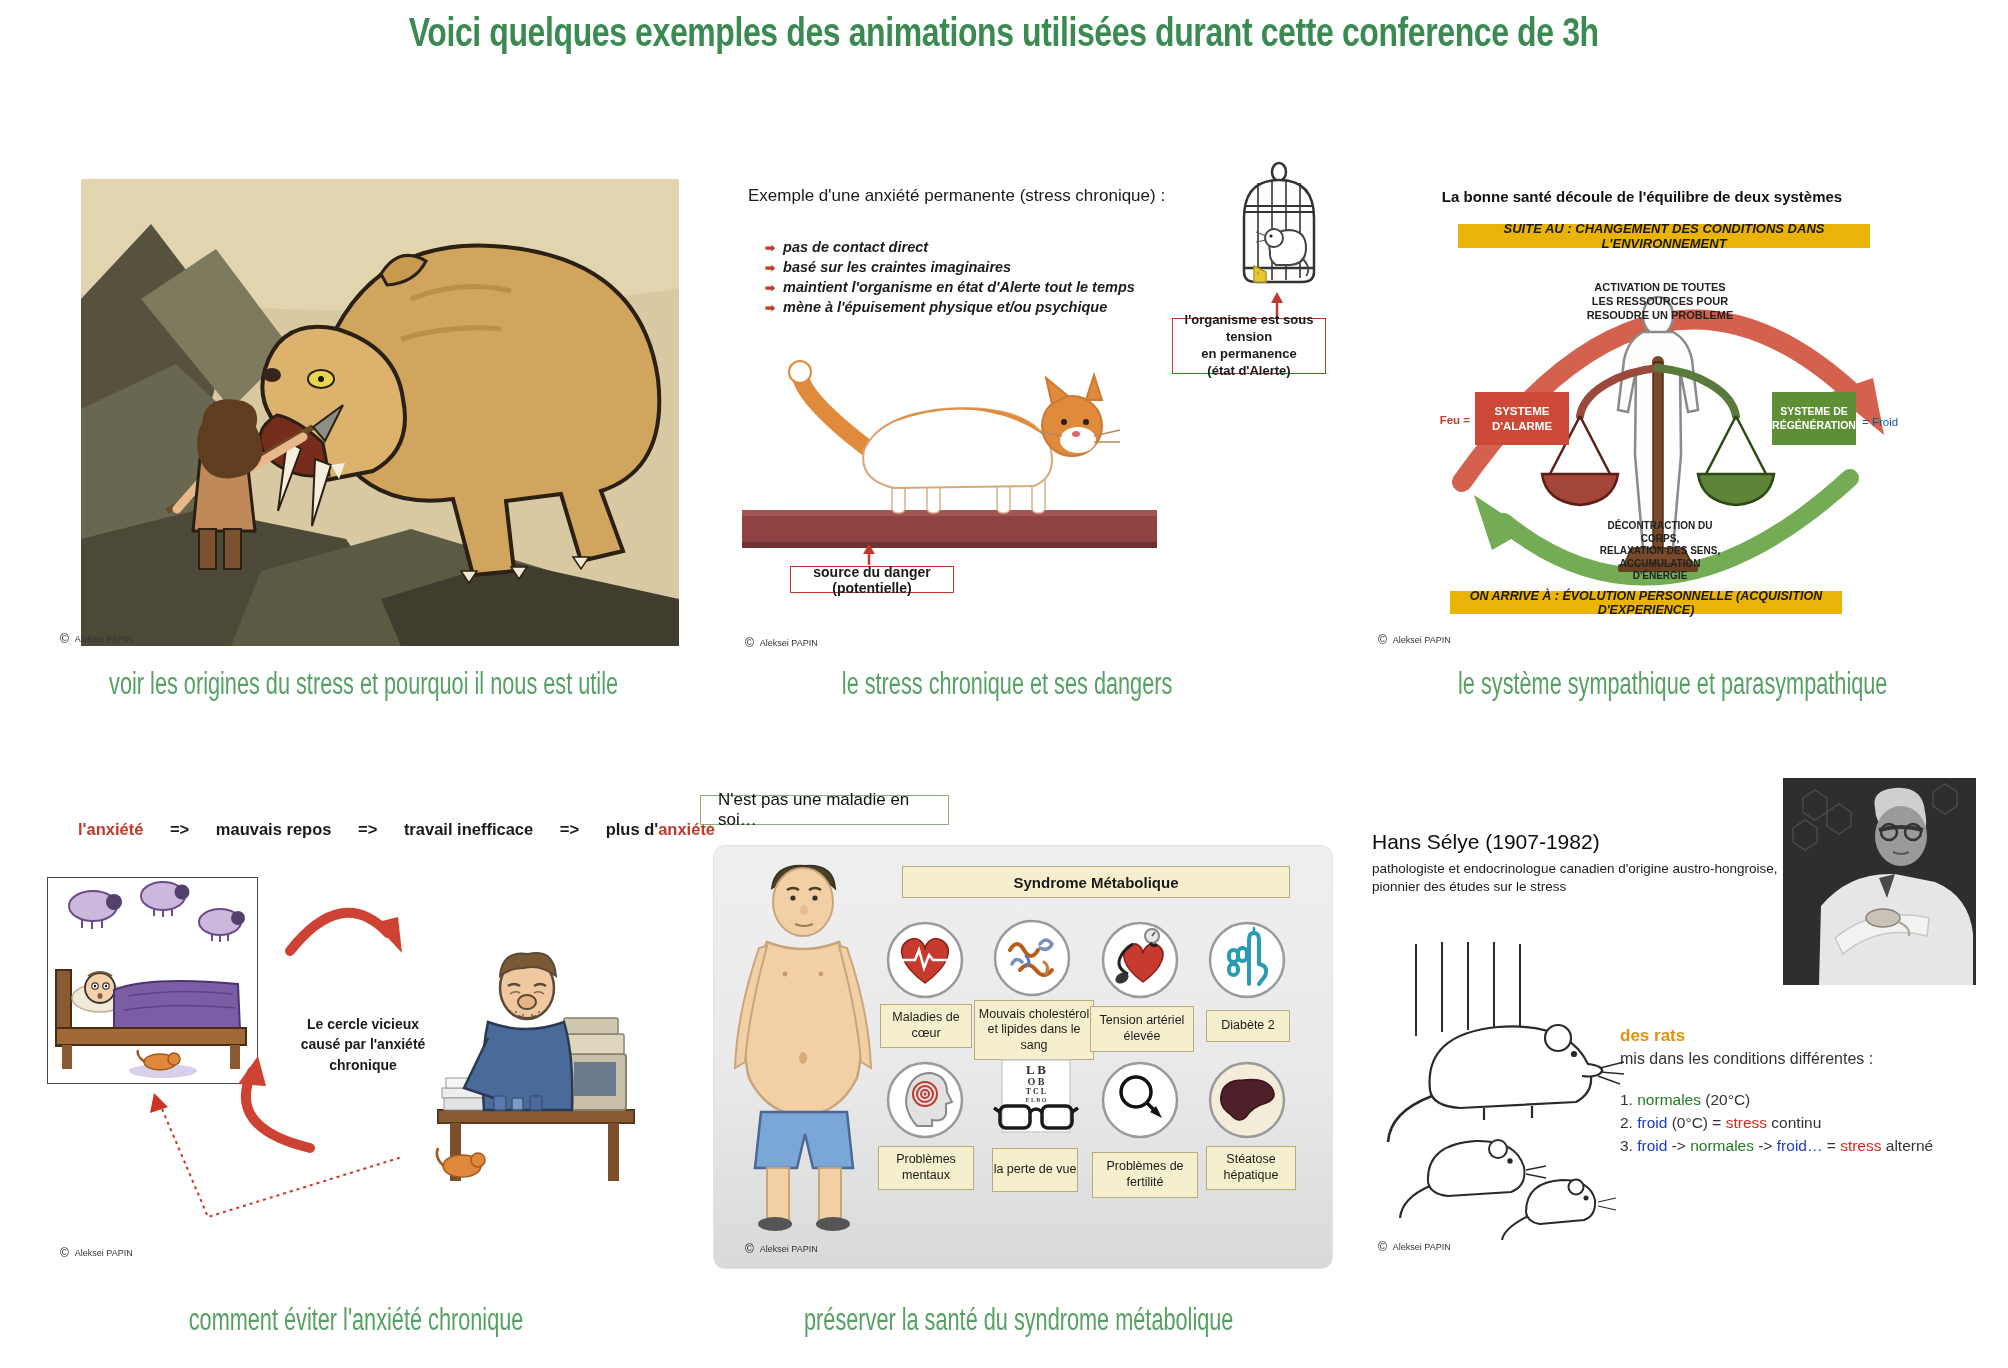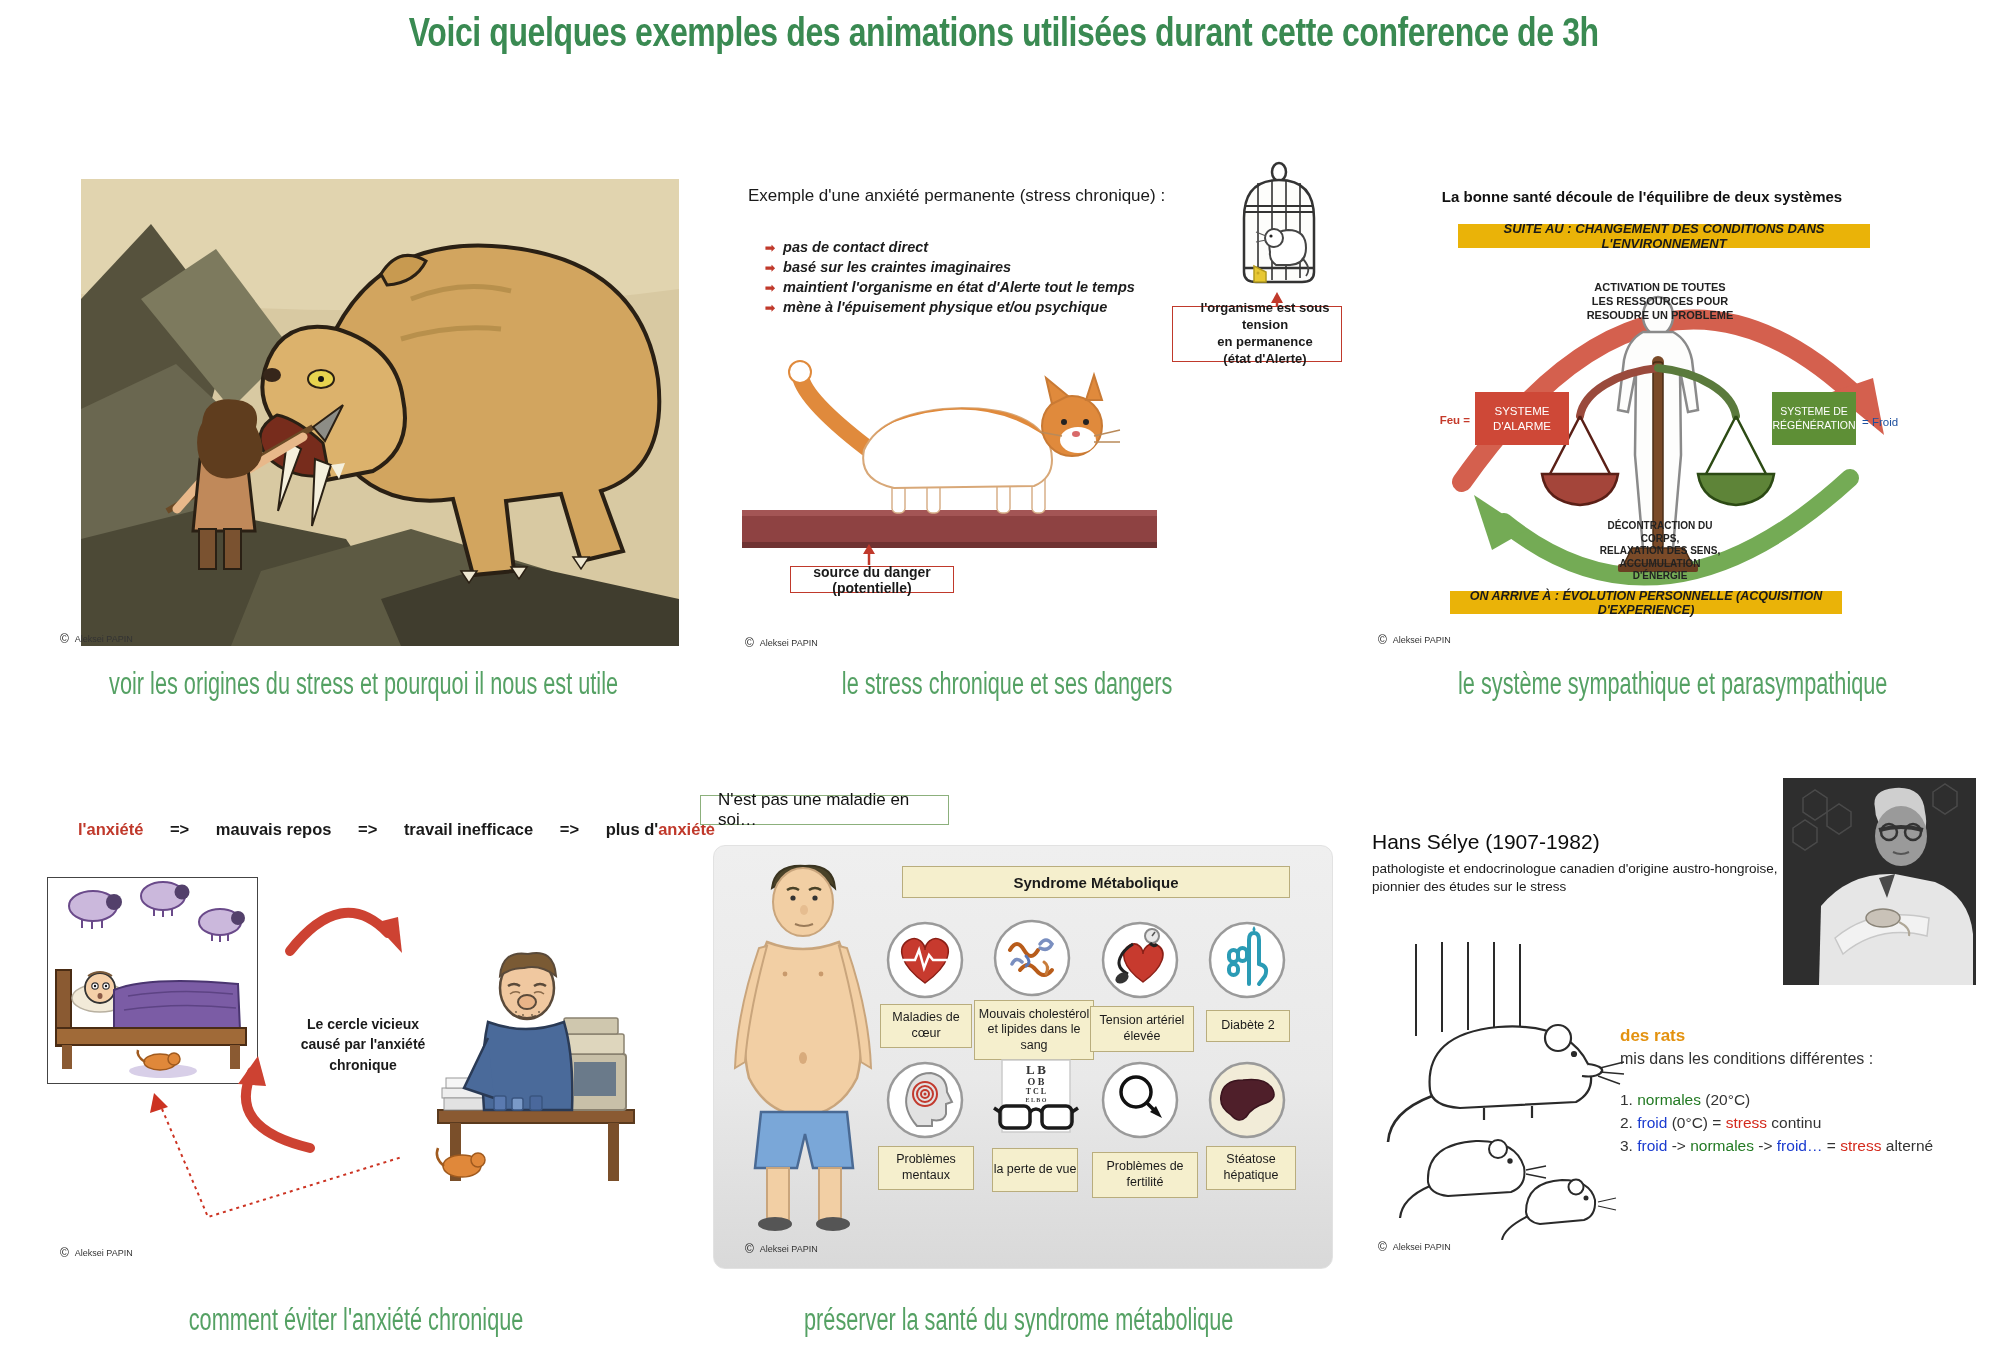--- a/index.html
+++ b/index.html
@@ -20,21 +20,21 @@
   .p2-head{font-size:17px;font-weight:500;color:#1a1a1a;}
   .bullet{display:flex;align-items:baseline;font-style:italic;font-weight:600;font-size:14.5px;
           color:#1c1c1c;line-height:19px;}
   .bullet .bmark{color:#c0392b;font-style:normal;font-size:12px;margin-right:8px;}
   .redbox-label{border:1px solid #c0392b;background:#fff;color:#1a1a1a;font-weight:600;
                 display:flex;align-items:center;justify-content:center;text-align:center;}
   
   .banner{background:#eab308;color:#1a1a1a;font-weight:bold;font-style:italic;
           display:flex;align-items:center;justify-content:center;text-align:center;}
   .diagram-note{font-weight:bold;color:#222;text-align:center;line-height:1.25;}
-  .sysbox{color:#fff;font-weight:normal;display:flex;flex-direction:column;align-items:center;
+  .sysbox{color:#fff;font-weight:bold;display:flex;flex-direction:column;align-items:center;
           justify-content:center;text-align:center;line-height:1.3;}
   
   .chain{font-size:16.5px;font-weight:600;color:#1a1a1a;white-space:nowrap;}
   .chain .red{color:#c0392b;}
   .chain .gap{display:inline-block;width:22px;}
   .cycle-label{font-size:14px;font-weight:600;color:#1a1a1a;text-align:center;line-height:1.45;}
   
   .note-box{border:1.5px solid #8cb07c;background:#fff;font-size:17px;color:#111;
             display:flex;align-items:center;padding-left:17px;}
   .metab-panel{border-radius:12px;background:linear-gradient(180deg,#efefef 0%,#e9e9e9 55%,#d9d9d9 100%);
@@ -169,21 +169,21 @@
       <path d="M30 76 L20 72 M30 80 L20 82" stroke="#555" stroke-width="1.2"></path>
       <path d="M66 98 Q76 108 70 116" stroke="#444" stroke-width="1.8" fill="none"></path>
     </g>
     <path d="M18 122 L18 106 L30 112 L30 122 Z" fill="#e8c832" stroke="#b39a1e" stroke-width="1.5"></path>
     <circle cx="22" cy="113" r="1.5" fill="#c8a820"></circle>
   </svg>
   <svg class="abs" style="left:1266px;top:292px;" width="22" height="26" viewBox="0 0 22 26">
     <line x1="11" y1="25" x2="11" y2="7" stroke="#c0392b" stroke-width="2.5"></line>
     <path d="M11 0 L5 11 L17 11 Z" fill="#c0392b"></path>
   </svg>
-  <div class="abs redbox-label" style="left:1172px;top:306px;width:152px;height:54px;font-size:13px;flex-direction:column;line-height:1.3;padding-left:16px;">
+  <div class="abs redbox-label" style="left:1172px;top:318px;width:152px;height:54px;font-size:13px;flex-direction:column;line-height:1.3;">
     <span>l'organisme est sous tension</span>
     <span>en permanence</span>
     <span>(état d'Alerte)</span>
   </div>
   <div class="abs credit" style="left:745px;top:636px;">
     <span class="c">©</span>
     <span>Aleksei PAPIN</span>
   </div>
   <div class="abs cap-wrap" style="left:712px;top:666px;width:590px;">
     <span class="cap">le stress chronique et ses dangers</span>

